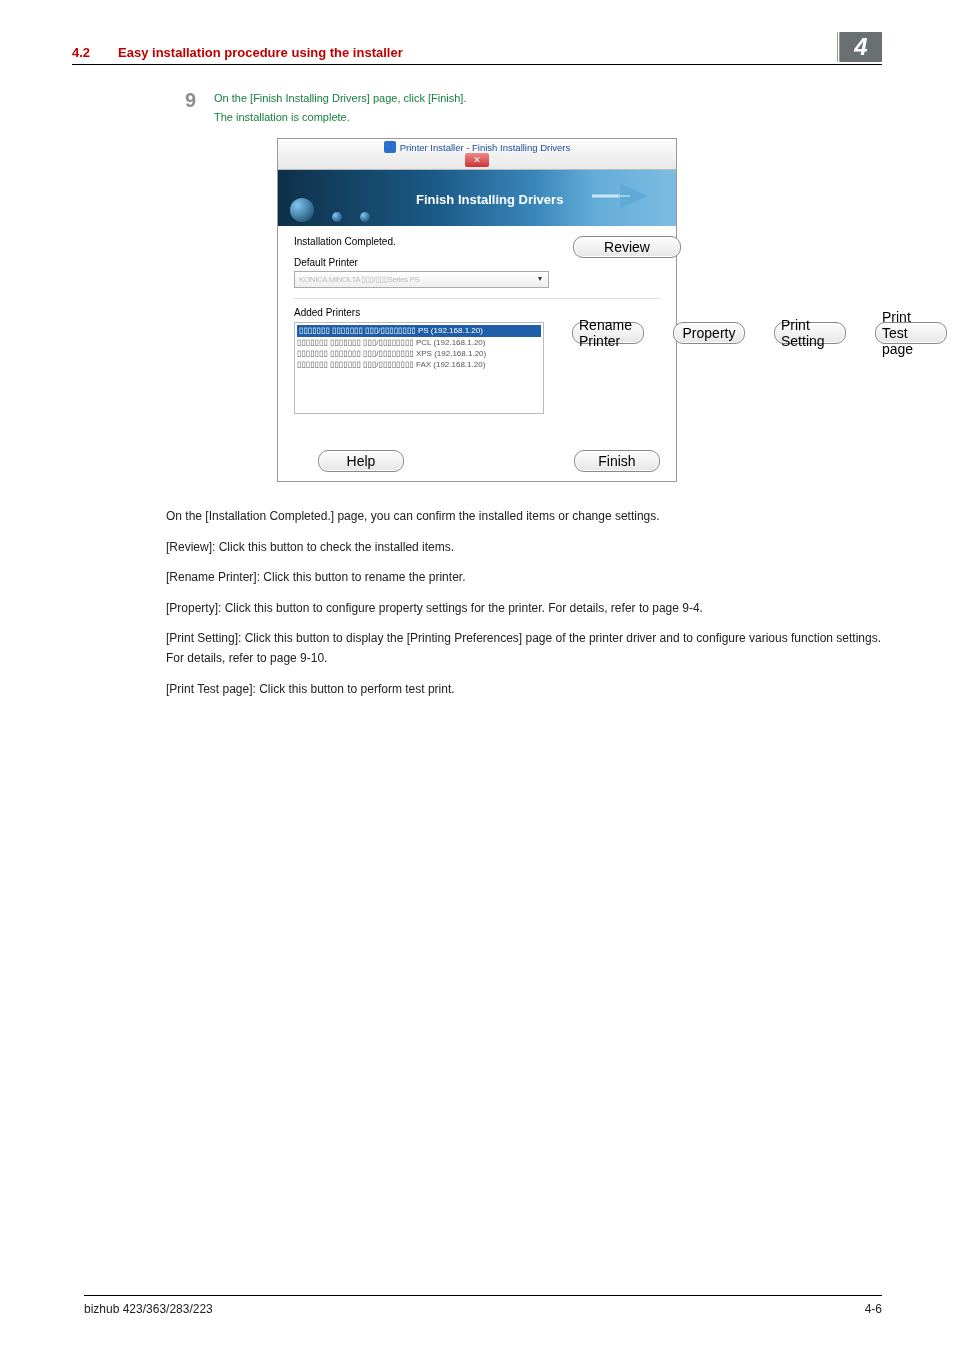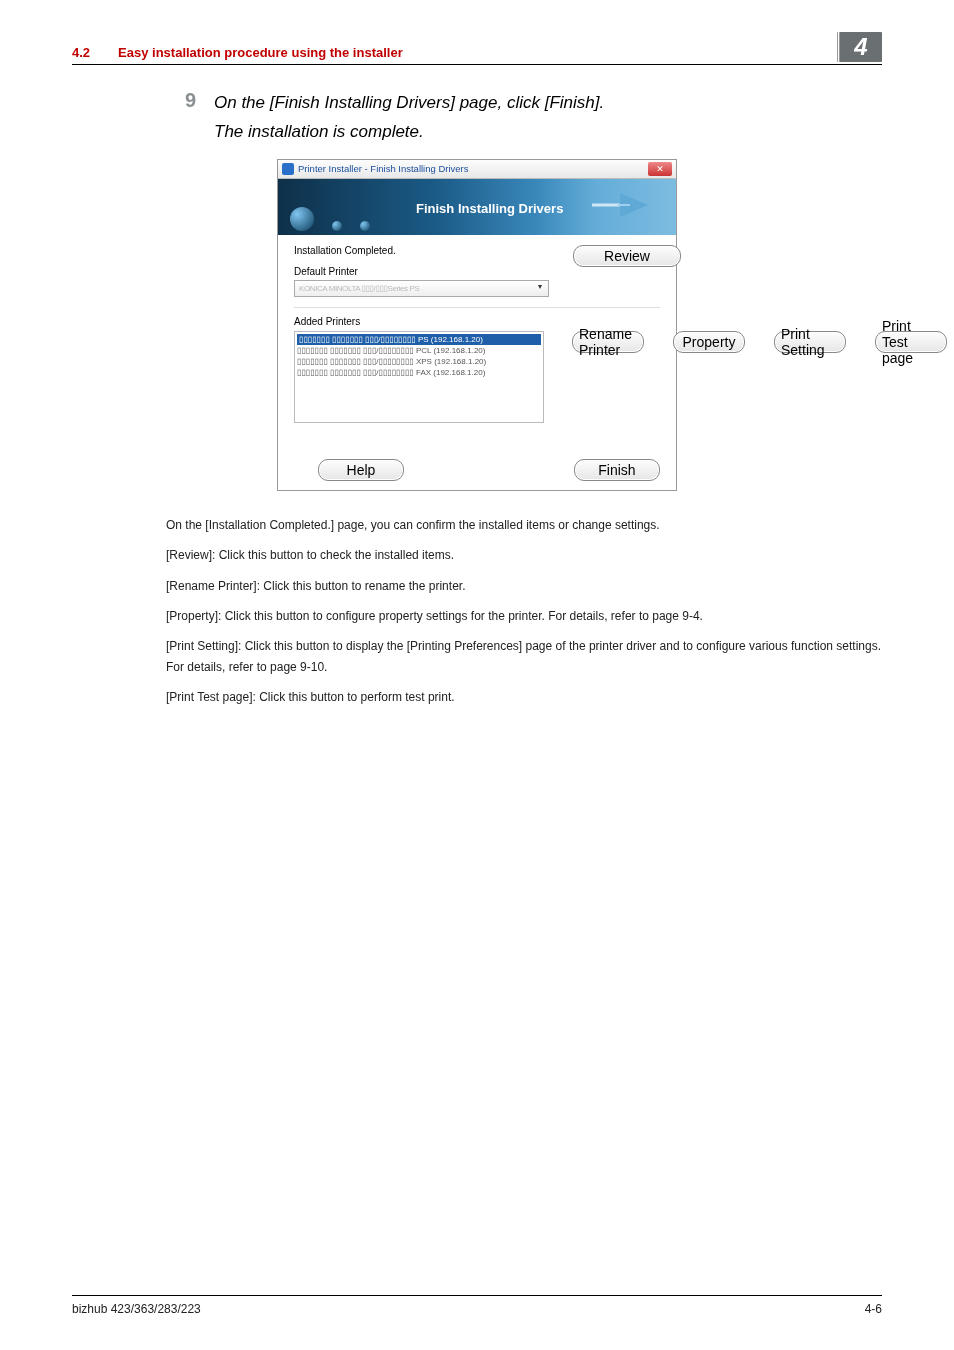--- a/index.html
+++ b/index.html
@@ -5,25 +5,25 @@
   * { margin: 0; padding: 0; box-sizing: border-box; }
   body { font-family: Arial, Helvetica, sans-serif; background: #fff; width: 954px; margin: 0 auto; position: relative; }
   .page { width: 954px; height: 1350px; position: relative; padding: 30px 72px 0 72px; }
 
   .header { display: flex; align-items: flex-end; justify-content: space-between; border-bottom: 1px solid #000; padding-bottom: 4px; margin-bottom: 24px; }
   .header-left { color: #c00000; font-weight: bold; font-size: 13px; display: flex; gap: 28px; }
   .header-right .tab { display: inline-block; width: 42px; height: 30px; background: #6a6f72; color: #fff; font-style: italic; font-weight: bold; font-size: 24px; text-align: center; line-height: 30px; border-radius: 1px; position: relative; top: 2px; box-shadow: -1px 0 0 #999, -2px 0 0 #fff, -3px 0 0 #999; }
 
   .step-area { display: flex; padding-left: 94px; margin-bottom: 12px; }
   .step-num { width: 34px; font-size: 20px; font-weight: bold; color: #8a8f92; text-align: right; padding-right: 4px; }
-  .step-body { flex: 1; font-size: 17px; color: #000000; line-height: 1.7; padding-left: 14px; font-style: italic; }
+  .step-body { flex: 1; font-size: 11px; color: #15803d; line-height: 1.7; padding-left: 14px; }
 
   .screenshot-wrap { display: flex; justify-content: center; margin: 10px 0 24px 0; }
   .ss { width: 400px; background: #fff; border: 1px solid #999; font-size: 10px; }
-  .ss-titlebar { display: flex; align-items: center; justify-content: space-between; background: linear-gradient(#fdfdfd,#e8e8e8); border-bottom: 1px solid #bbb; padding: 2px 4px; }
+  .ss-titlebar { display: flex; align-items: center; justify-content: space-between; background: linear-gradient(#fdfdfd,#e8e8e8); border-bottom: 1px solid #bbb; padding: 2px 4px; flex-direction: column; }
   .ss-titlebar .tleft { display:flex; align-items:center; gap:4px; color:#1a4f9c; font-size:9.5px; }
   .ss-titlebar .tico { width:12px; height:12px; background:#2a6fc9; border-radius:2px; display:inline-block; position:relative; }
   .ss-titlebar .close { width:24px; height:14px; background:linear-gradient(#e88,#c33); color:#fff; font-size:9px; text-align:center; line-height:14px; border-radius:2px; }
 
   .ss-banner { height:56px; background: linear-gradient(90deg, #0e3049, #1b5b87 40%, #3a88bb 65%, #64add8 80%, #7dbce1); position:relative; display:flex; align-items:center; }
   .ss-banner .orbs { position:absolute; left:12px; bottom:4px; display:flex; gap:18px; align-items:flex-end; }
   .orb { width:10px; height:10px; background: radial-gradient(circle at 30% 30%, #7fc5f0, #0b3c5a); border-radius:50%; }
   .orb.big { width:24px; height:24px; }
   .ss-banner .btxt { color:#fff; font-weight:bold; font-size:13px; position:absolute; left:138px; top:22px; }
   .ss-banner .arrow { position:absolute; right:22px; top:10px; }
@@ -41,21 +41,21 @@
   .ss-added-label { font-size:10px; margin-bottom:4px; }
   .ss-mid { display:flex; gap:4px; }
   .ss-list { flex:1; border:1px solid #bbb; height:92px; background:#fff; padding:2px; font-size:8px; color:#555; line-height:1.4; overflow:hidden; }
   .ss-list .rowsel { background:#1f5fa9; color:#fff; padding:0 2px; }
   .ss-btncol { width:112px; display:flex; gap:5px; }
   .ss-btnbar { margin-top:36px; display:flex; justify-content:space-between; }
   .winbtn { height:22px; border:1px solid #888; background:linear-gradient(#fdfdfd,#e6e6e6); font-size:14px; display:flex; align-items:center; justify-content:center; border-radius:10px; box-shadow: inset 0 0 0 1px #fff; padding:0 6px; min-width:72px;margin-left:24px; }
 
   .body-para { font-size:12px; line-height:1.7; color:#222; margin: 0 0 10px 0; padding-left:94px; }
 
-  .footer { position:absolute; bottom:34px; left:72px; right:72px; border-top:1px solid #000; padding-top:6px; display:flex; justify-content:space-between; font-size:12px; color:#222; }
+  .footer { position:absolute; bottom:34px; left:84px; right:72px; border-top:1px solid #000; padding-top:6px; display:flex; justify-content:space-between; font-size:12px; color:#222; }
 </style>
 </head>
 <body>
 
 <div class="page">
 
   <div class="header">
     <div class="header-left">
       <span>4.2</span>
       <span>Easy installation procedure using the installer</span>

